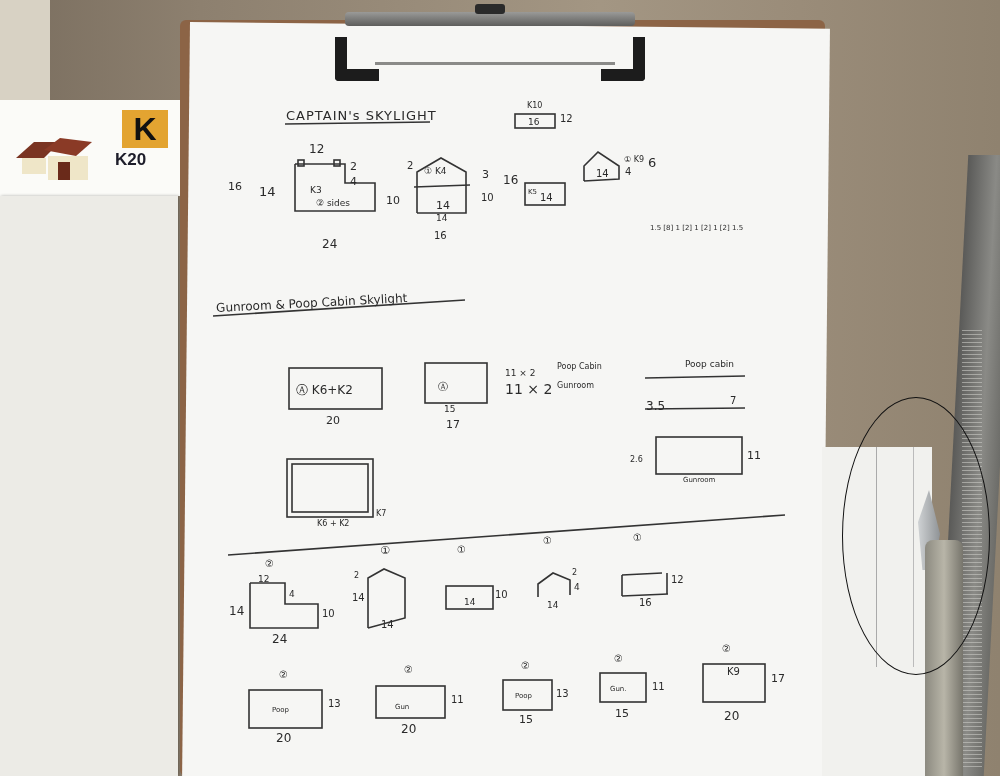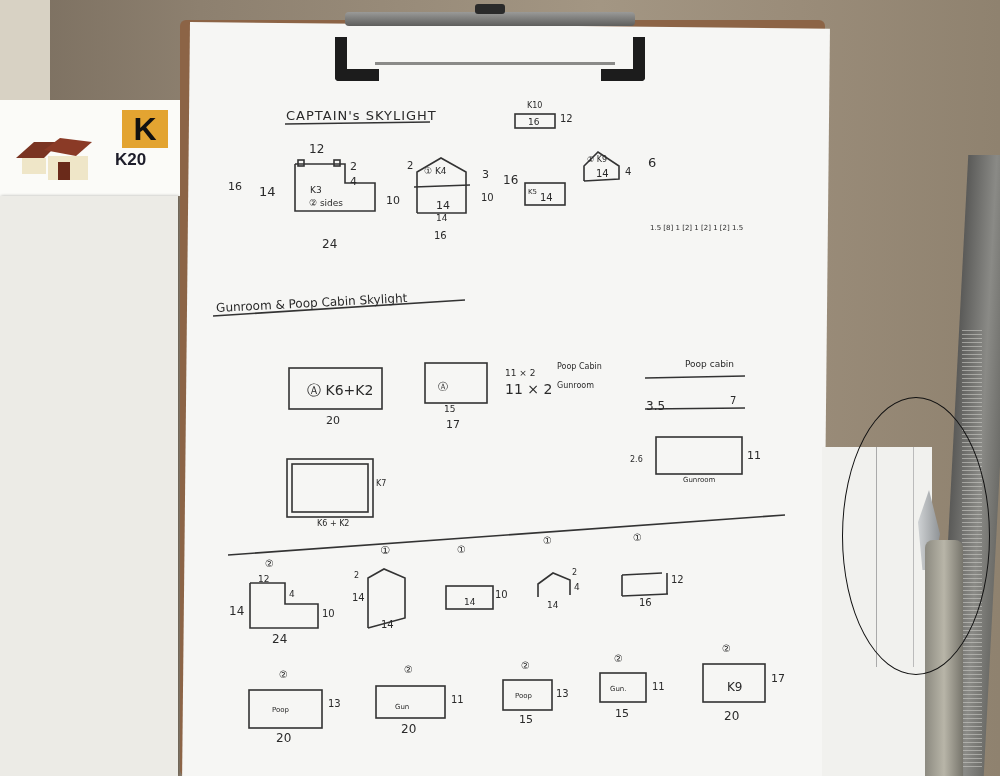--- a/index.html
+++ b/index.html
@@ -112,55 +112,55 @@
   </g>
 </svg>
 
 <div class="hand title" style="left:286px;top:108px">CAPTAIN's SKYLIGHT</div>
 <div class="hand" style="left:309px;top:142px;font-size:12px">12</div>
 <div class="hand" style="left:228px;top:180px;font-size:11px">16</div>
 <div class="hand" style="left:259px;top:184px;font-size:13px">14</div>
 <div class="hand" style="left:350px;top:160px;font-size:11px">2</div>
 <div class="hand" style="left:350px;top:175px;font-size:11px">4</div>
 <div class="hand" style="left:310px;top:185px;font-size:9px">K3</div>
-<div class="hand" style="left:309px;top:198px;font-size:9px">② sides</div>
+<div class="hand" style="left:316px;top:198px;font-size:9px">② sides</div>
 <div class="hand" style="left:386px;top:194px;font-size:11px">10</div>
 <div class="hand" style="left:322px;top:237px;font-size:12px">24</div>
 
 <div class="hand" style="left:424px;top:166px;font-size:9px">① K4</div>
 <div class="hand" style="left:407px;top:160px;font-size:10px">2</div>
 <div class="hand" style="left:482px;top:168px;font-size:11px">3</div>
 <div class="hand" style="left:481px;top:192px;font-size:10px">10</div>
 <div class="hand" style="left:503px;top:173px;font-size:12px">16</div>
 <div class="hand" style="left:436px;top:199px;font-size:11px">14</div>
 <div class="hand" style="left:436px;top:213px;font-size:9px">14</div>
 <div class="hand" style="left:434px;top:230px;font-size:10px">16</div>
 
 <div class="hand" style="left:527px;top:101px;font-size:8px">K10</div>
 <div class="hand" style="left:528px;top:117px;font-size:9px">16</div>
 <div class="hand" style="left:560px;top:113px;font-size:10px">12</div>
 <div class="hand" style="left:528px;top:188px;font-size:7px">K5</div>
 <div class="hand" style="left:540px;top:192px;font-size:10px">14</div>
-<div class="hand" style="left:587px;top:155px;font-size:8px">① K9</div>
+<div class="hand" style="left:624px;top:155px;font-size:8px">① K9</div>
 <div class="hand" style="left:596px;top:168px;font-size:10px">14</div>
 <div class="hand" style="left:625px;top:166px;font-size:10px">4</div>
 <div class="hand" style="left:648px;top:155px;font-size:13px">6</div>
 <div class="hand" style="left:650px;top:224px;font-size:7px">1.5 [8] 1 [2] 1 [2] 1 [2] 1.5</div>
 
 <div class="hand" style="left:216px;top:296px;font-size:12px;transform:rotate(-3deg)">Gunroom &amp; Poop Cabin Skylight</div>
-<div class="hand" style="left:307px;top:382px;font-size:14px">Ⓐ K6+K2</div>
+<div class="hand" style="left:296px;top:382px;font-size:12px">Ⓐ K6+K2</div>
 <div class="hand" style="left:326px;top:414px;font-size:11px">20</div>
 <div class="hand" style="left:438px;top:380px;font-size:10px">Ⓐ</div>
 <div class="hand" style="left:444px;top:404px;font-size:9px">15</div>
 <div class="hand" style="left:446px;top:418px;font-size:11px">17</div>
 <div class="hand" style="left:505px;top:368px;font-size:9px">11 × 2</div>
 <div class="hand" style="left:557px;top:362px;font-size:8px">Poop Cabin</div>
 <div class="hand" style="left:505px;top:381px;font-size:14px">11 × 2</div>
 <div class="hand" style="left:557px;top:381px;font-size:8px">Gunroom</div>
-<div class="hand" style="left:376px;top:479px;font-size:8px">K7</div>
+<div class="hand" style="left:376px;top:509px;font-size:8px">K7</div>
 <div class="hand" style="left:317px;top:519px;font-size:8px">K6 + K2</div>
 
 <div class="hand" style="left:685px;top:359px;font-size:9px">Poop cabin</div>
 <div class="hand" style="left:646px;top:399px;font-size:12px">3.5</div>
 <div class="hand" style="left:730px;top:395px;font-size:10px">7</div>
 <div class="hand" style="left:630px;top:455px;font-size:8px">2.6</div>
 <div class="hand" style="left:747px;top:449px;font-size:11px">11</div>
 <div class="hand" style="left:683px;top:476px;font-size:7px">Gunroom</div>
 
 <div class="hand" style="left:265px;top:558px;font-size:10px">②</div>
@@ -194,15 +194,15 @@
 <div class="hand" style="left:401px;top:722px;font-size:12px">20</div>
 <div class="hand" style="left:521px;top:660px;font-size:10px">②</div>
 <div class="hand" style="left:515px;top:692px;font-size:7px">Poop</div>
 <div class="hand" style="left:556px;top:688px;font-size:10px">13</div>
 <div class="hand" style="left:519px;top:713px;font-size:11px">15</div>
 <div class="hand" style="left:614px;top:653px;font-size:10px">②</div>
 <div class="hand" style="left:610px;top:685px;font-size:7px">Gun.</div>
 <div class="hand" style="left:652px;top:681px;font-size:10px">11</div>
 <div class="hand" style="left:615px;top:707px;font-size:11px">15</div>
 <div class="hand" style="left:722px;top:643px;font-size:10px">②</div>
-<div class="hand" style="left:727px;top:680px;font-size:12px">K9</div>
+<div class="hand" style="left:727px;top:666px;font-size:10px">K9</div>
 <div class="hand" style="left:771px;top:672px;font-size:11px">17</div>
 <div class="hand" style="left:724px;top:709px;font-size:12px">20</div>
 
 </body></html>

